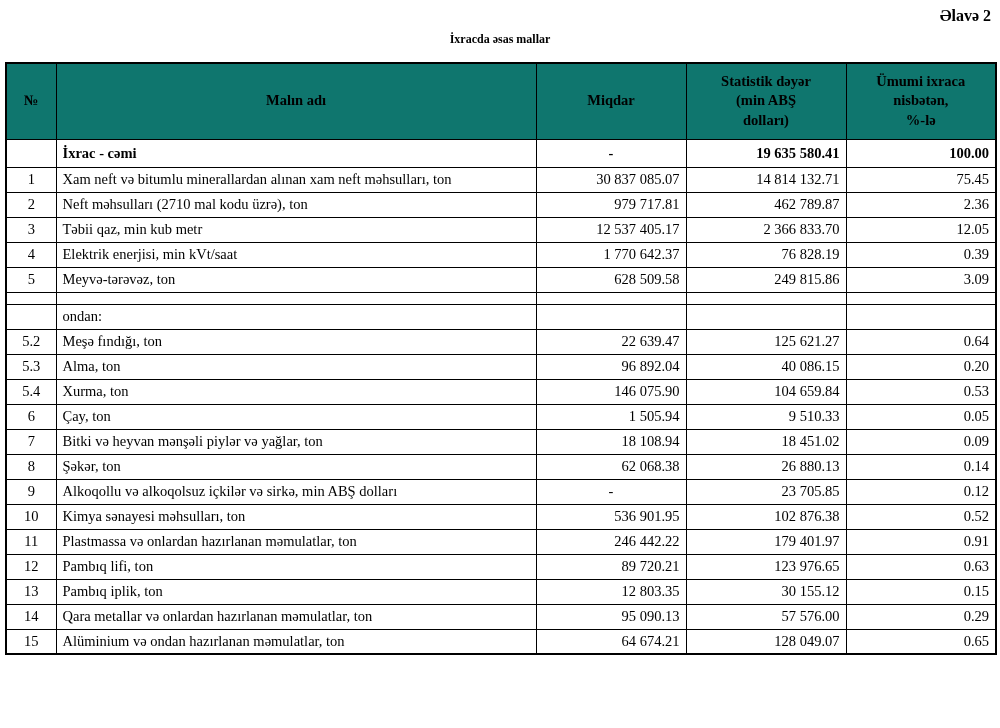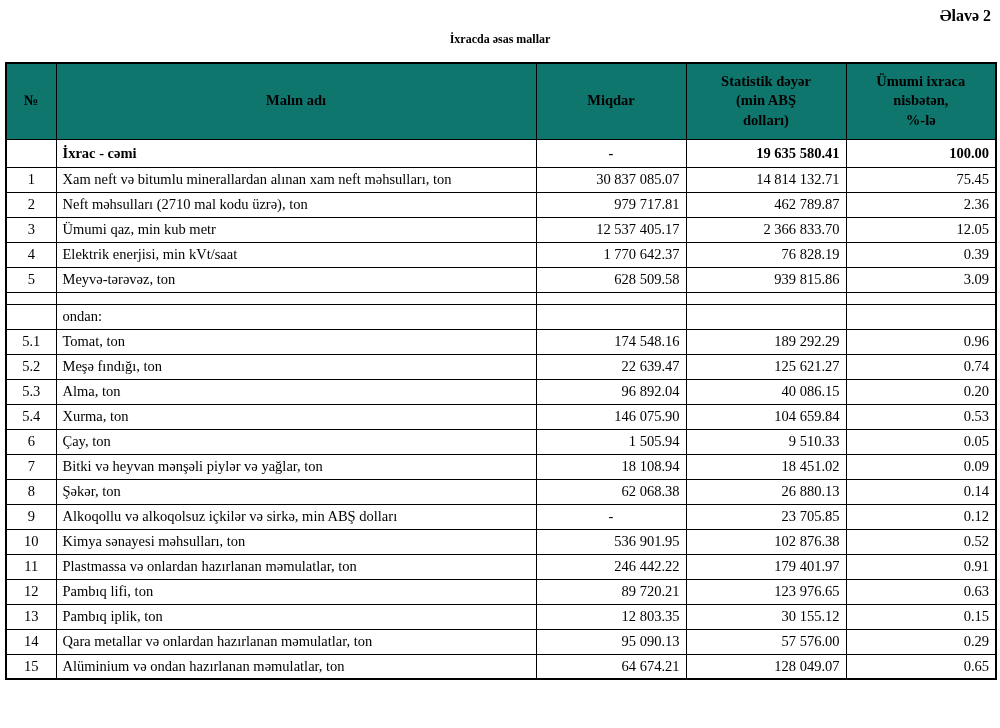--- a/index.html
+++ b/index.html
@@ -113,72 +113,65 @@
       <tr>
         <td class="c-no">2</td>
         <td class="c-name">Neft məhsulları (2710 mal kodu üzrə), ton</td>
         <td class="c-qty">979 717.81</td>
         <td class="c-val">462 789.87</td>
         <td class="c-share">2.36</td>
       </tr>
 
       <tr>
         <td class="c-no">3</td>
-        <td class="c-name">Ümumi qaz, min kub metr</td>
+        <td class="c-name">Təbii qaz, min kub metr</td>
         <td class="c-qty">12 537 405.17</td>
         <td class="c-val">2 366 833.70</td>
         <td class="c-share">12.05</td>
       </tr>
 
       <tr>
         <td class="c-no">4</td>
         <td class="c-name">Elektrik enerjisi, min kVt/saat</td>
         <td class="c-qty">1 770 642.37</td>
         <td class="c-val">76 828.19</td>
         <td class="c-share">0.39</td>
       </tr>
 
       <tr>
         <td class="c-no">5</td>
         <td class="c-name">Meyvə-tərəvəz, ton</td>
         <td class="c-qty">628 509.58</td>
-        <td class="c-val">939 815.86</td>
+        <td class="c-val">249 815.86</td>
         <td class="c-share">3.09</td>
       </tr>
 
       <tr class="blank">
         <td class="c-no"></td>
         <td class="c-name"></td>
         <td class="c-qty"></td>
         <td class="c-val"></td>
         <td class="c-share"></td>
       </tr>
 
       <tr>
         <td class="c-no"></td>
         <td class="c-name indent-ondan">ondan:</td>
         <td class="c-qty"></td>
         <td class="c-val"></td>
         <td class="c-share"></td>
       </tr>
 
-      <tr>
-        <td class="c-no">5.1</td>
-        <td class="c-name indent-sub">Tomat, ton</td>
-        <td class="c-qty">174 548.16</td>
-        <td class="c-val">189 292.29</td>
-        <td class="c-share">0.96</td>
-      </tr>
 
       <tr>
         <td class="c-no">5.2</td>
         <td class="c-name indent-sub">Meşə fındığı, ton</td>
         <td class="c-qty">22 639.47</td>
         <td class="c-val">125 621.27</td>
-        <td class="c-share">0.74</td>
+        <td class="c-share">0.64</td>
       </tr>
 
       <tr>
         <td class="c-no">5.3</td>
         <td class="c-name indent-sub">Alma, ton</td>
         <td class="c-qty">96 892.04</td>
         <td class="c-val">40 086.15</td>
         <td class="c-share">0.20</td>
       </tr>
 

